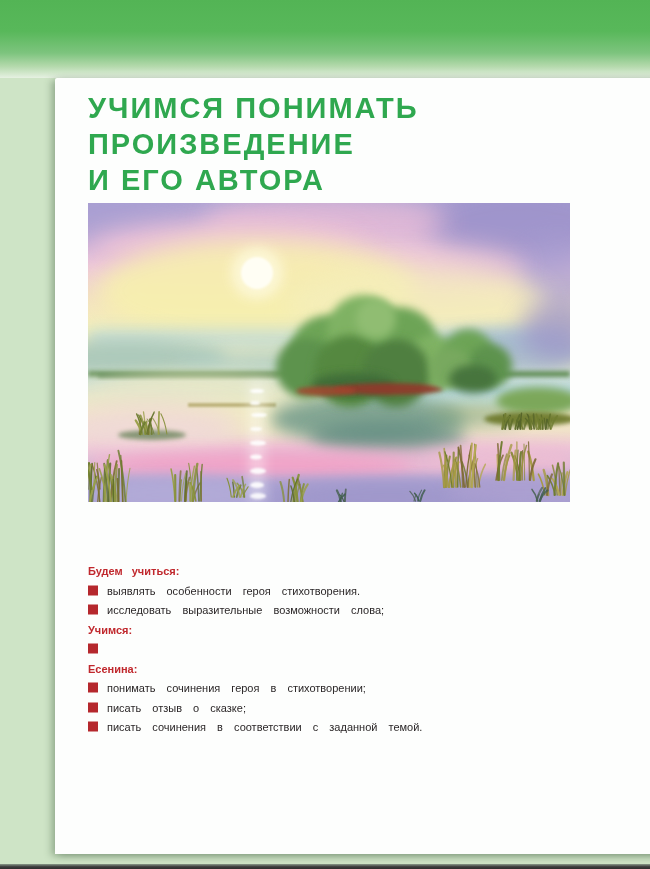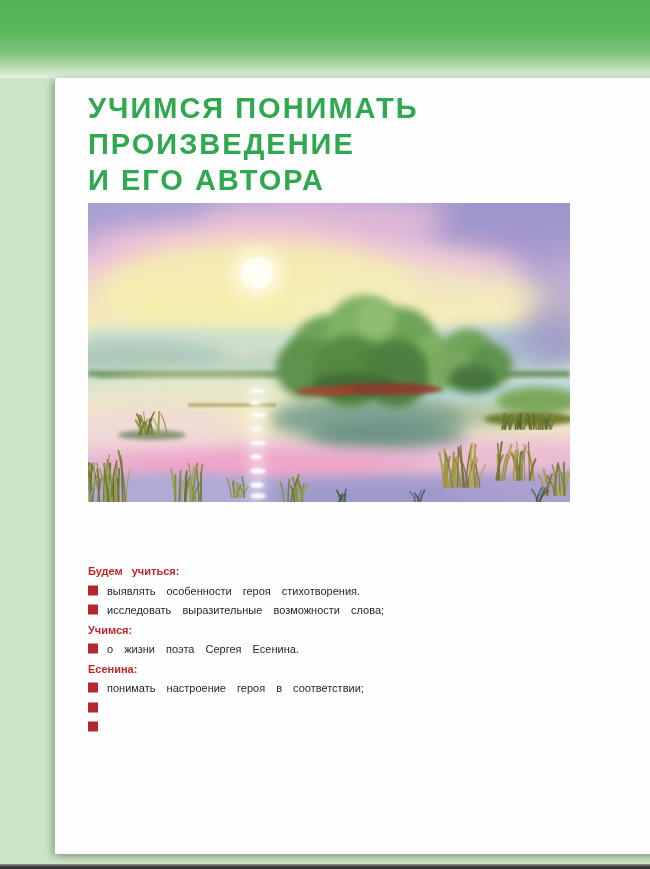--- a/index.html
+++ b/index.html
@@ -389,22 +389,22 @@
           <path d="M449.5,298 Q447.9,291.0 444.0,286.4" stroke="#45604e" stroke-width="1.52" stroke-linecap="round" fill="none" opacity="0.86"></path>
         </g>
     </svg>
   </div>
 
   <div class="sections">
       <div class="sec-heading">Будем учиться:</div>
       <div class="list-item"><span class="bullet-sq"></span><span>выявлять особенности героя стихотворения.</span></div>
       <div class="list-item"><span class="bullet-sq"></span><span>исследовать выразительные возможности слова;</span></div>
       <div class="sec-heading">Учимся:</div>
-      <div class="list-item"><span class="bullet-sq"></span><span>о жизни поэта Сергея Есенина.</span></div>
+      <div class="list-item"><span class="bullet-sq"></span></div>
       <div class="sec-heading">Есенина:</div>
-      <div class="list-item"><span class="bullet-sq"></span><span>понимать настроение героя в соответствии;</span></div>
-      <div class="list-item"><span class="bullet-sq"></span></div>
-      <div class="list-item"><span class="bullet-sq"></span></div>
+      <div class="list-item"><span class="bullet-sq"></span><span>понимать сочинения героя в стихотворении;</span></div>
+      <div class="list-item"><span class="bullet-sq"></span><span>писать отзыв о сказке;</span></div>
+      <div class="list-item"><span class="bullet-sq"></span><span>писать сочинения в соответствии с заданной темой.</span></div>
     </div>
 
 </div>
 
 <div class="bottom-strip"></div>
 
 </body></html>

